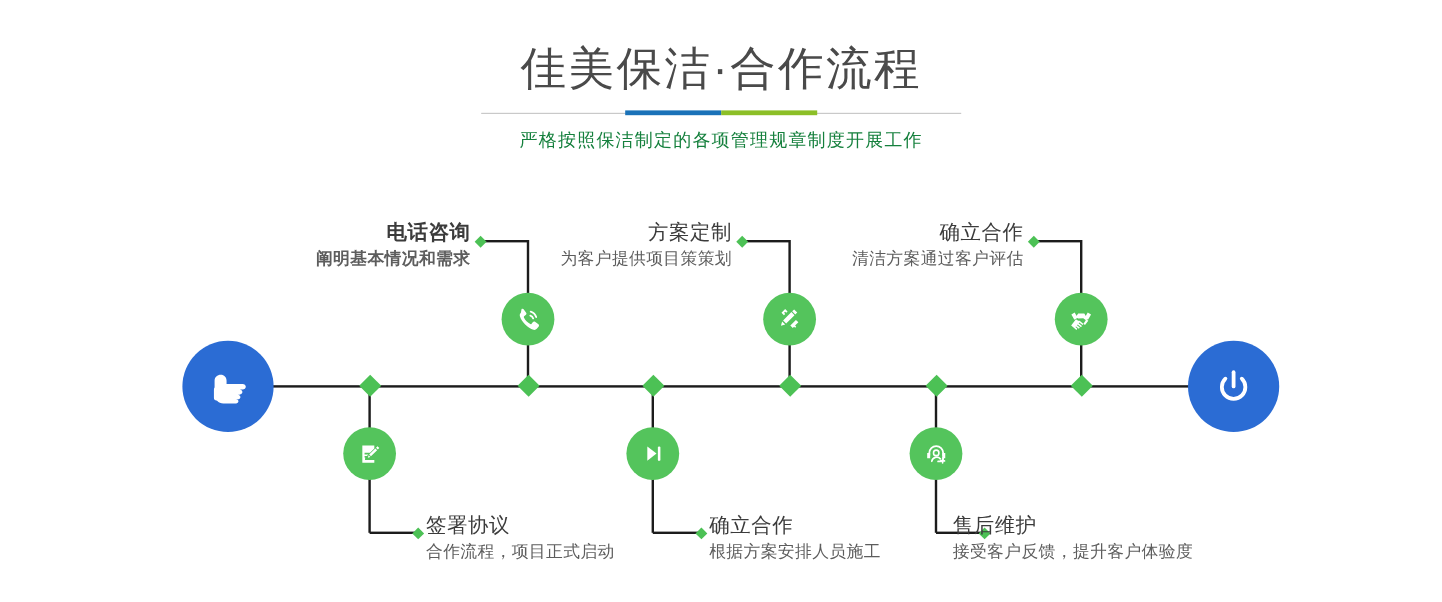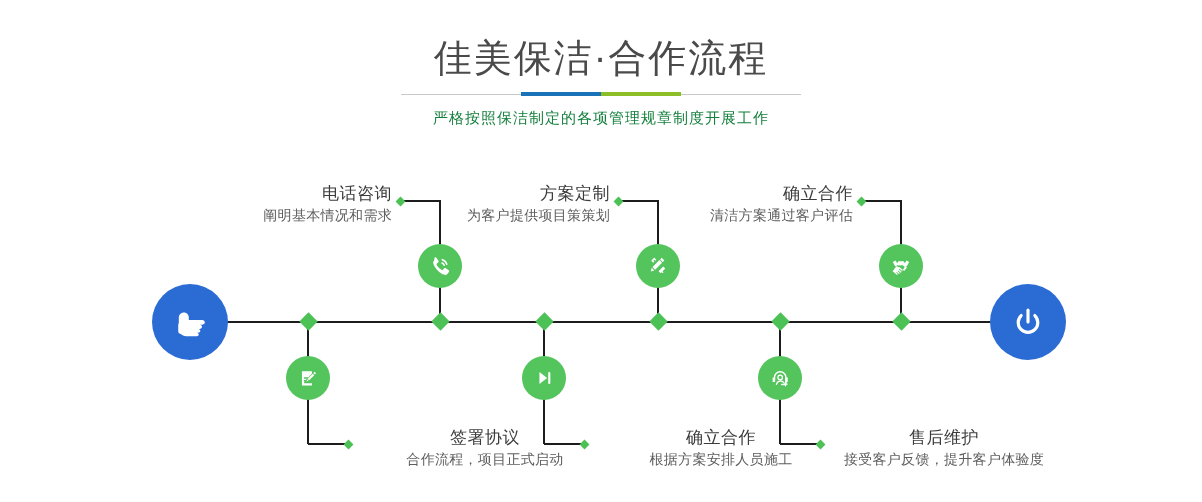--- a/index.html
+++ b/index.html
@@ -52,21 +52,21 @@
   .vline{position:absolute;width:2px;background:#1c1c1c;z-index:1;}
   .hline{position:absolute;height:2px;background:#1c1c1c;z-index:1;}
 
   .tipdot{position:absolute;width:7px;height:7px;background:#4cc155;
     transform:rotate(45deg);z-index:4;}
 
   .lbl{position:absolute;z-index:5;}
   .lbl .t{font-size:17px;line-height:22px;color:#3b3b3b;white-space:nowrap;letter-spacing:.5px;}
   .lbl .d{font-size:14px;line-height:20px;color:#5d5d5d;white-space:nowrap;letter-spacing:.3px;}
   .lbl.up{text-align:right;}
-  .lbl.down{text-align:center;}
+  .lbl.down{text-align:left;}
 </style>
 </head>
 <body>
 
 <div id="stage">
 
   <div class="hdr">
     <div class="hdr-title">佳美保洁·合作流程</div>
     <div class="hdr-rule">
       <div class="rule-thin"></div>
@@ -107,21 +107,21 @@
       <svg width="26" height="26" viewBox="0 0 32 32">
         <path fill="#ffffff" d="M9.4 5.6c.7-.5 1.6-.4 2.1.3l2.6 3.5c.5.7.4 1.6-.2 2.1l-1.9 1.6c-.3.3-.4.7-.2 1.1
           .6 1.4 1.5 2.8 2.7 4 1.2 1.2 2.5 2.1 3.9 2.8.4.2.8.1 1.1-.2l1.6-1.9c.5-.6 1.4-.7 2.1-.2l3.5 2.6
           c.7.5.8 1.5.3 2.1l-2 2.4c-.8 1-2.2 1.4-3.4 1-2.9-.9-5.9-2.8-8.5-5.4-2.6-2.6-4.5-5.6-5.4-8.5
           -.4-1.2 0-2.6 1-3.4z"></path>
         <path d="M18.8 8.2a8.6 8.6 0 0 1 5.6 5.6" fill="none" stroke="#ffffff" stroke-width="1.9" stroke-linecap="round"></path>
         <path d="M18.4 12.3a4.6 4.6 0 0 1 2.9 2.9" fill="none" stroke="#ffffff" stroke-width="1.9" stroke-linecap="round"></path>
       </svg>
     </span>
   </div>
-  <div class="lbl up" style="left:160px;top:183px;width:232px;">
+  <div class="lbl up" style="left:160px;top:183px;width:232px;font-weight:bold;">
     <div class="t">电话咨询</div>
     <div class="d">阐明基本情况和需求</div>
   </div>
 
   <div class="diamond" style="left:652px;top:315px;"></div>
   <div class="vline" style="left:657px;top:200px;height:122px;"></div>
   <div class="hline" style="left:618px;top:200px;width:40px;"></div>
   <div class="tipdot" style="left:615px;top:198px;"></div>
   <div class="node" style="left:636px;top:244px;">
     <span>

